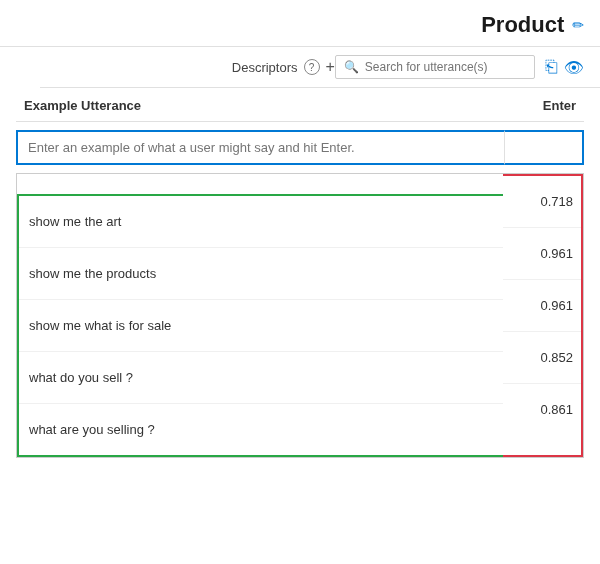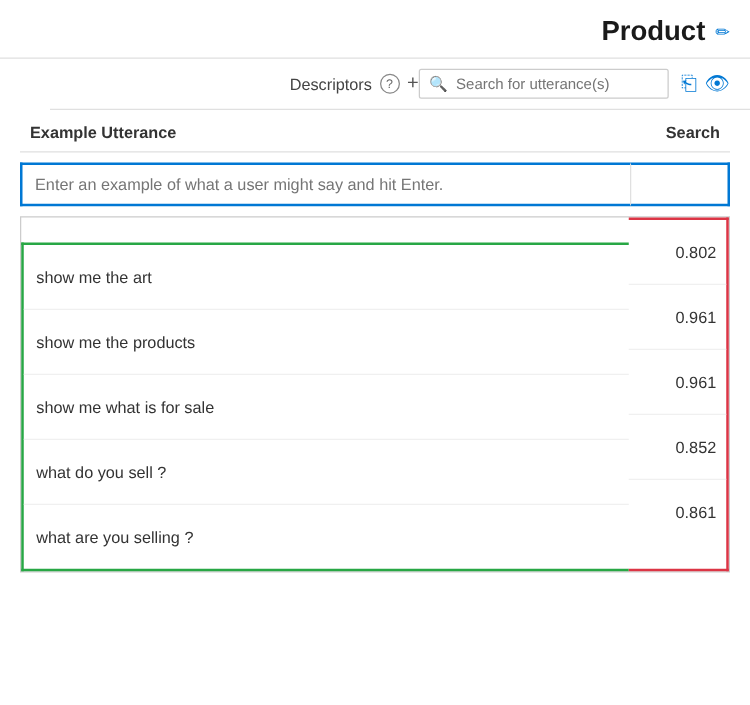--- a/index.html
+++ b/index.html
@@ -230,37 +230,37 @@
     </div>
     <span class="filter-icon">⎗</span>
     <span class="eye-icon">👁</span>
   </div>
 </div>
 
 <div class="table-container">
 
   <div class="table-header">
     <div class="col-utterance">Example Utterance</div>
-    <div class="col-score">Search</div>
+    <div class="col-score">Enter</div>
   </div>
 
   <div class="input-row">
     <input class="utterance-input" type="text" placeholder="Enter an example of what a user might say and hit Enter." style="">
     <div class="score-input-placeholder"></div>
   </div>
 
   <div class="results-area">
     <div class="utterances-col" id="utterances-col">
     <div class="utterance-item">show me the art</div>
         <div class="utterance-item">show me the products</div>
         <div class="utterance-item">show me what is for sale</div>
         <div class="utterance-item">what do you sell ?</div>
         <div class="utterance-item">what are you selling ?</div>
       </div>
     <div class="scores-col" id="scores-col">
-    <div class="score-item">0.802</div>
+    <div class="score-item">0.718</div>
         <div class="score-item">0.961</div>
         <div class="score-item">0.961</div>
         <div class="score-item">0.852</div>
         <div class="score-item">0.861</div>
       </div>
   </div>
 </div>
 
 </body></html>

